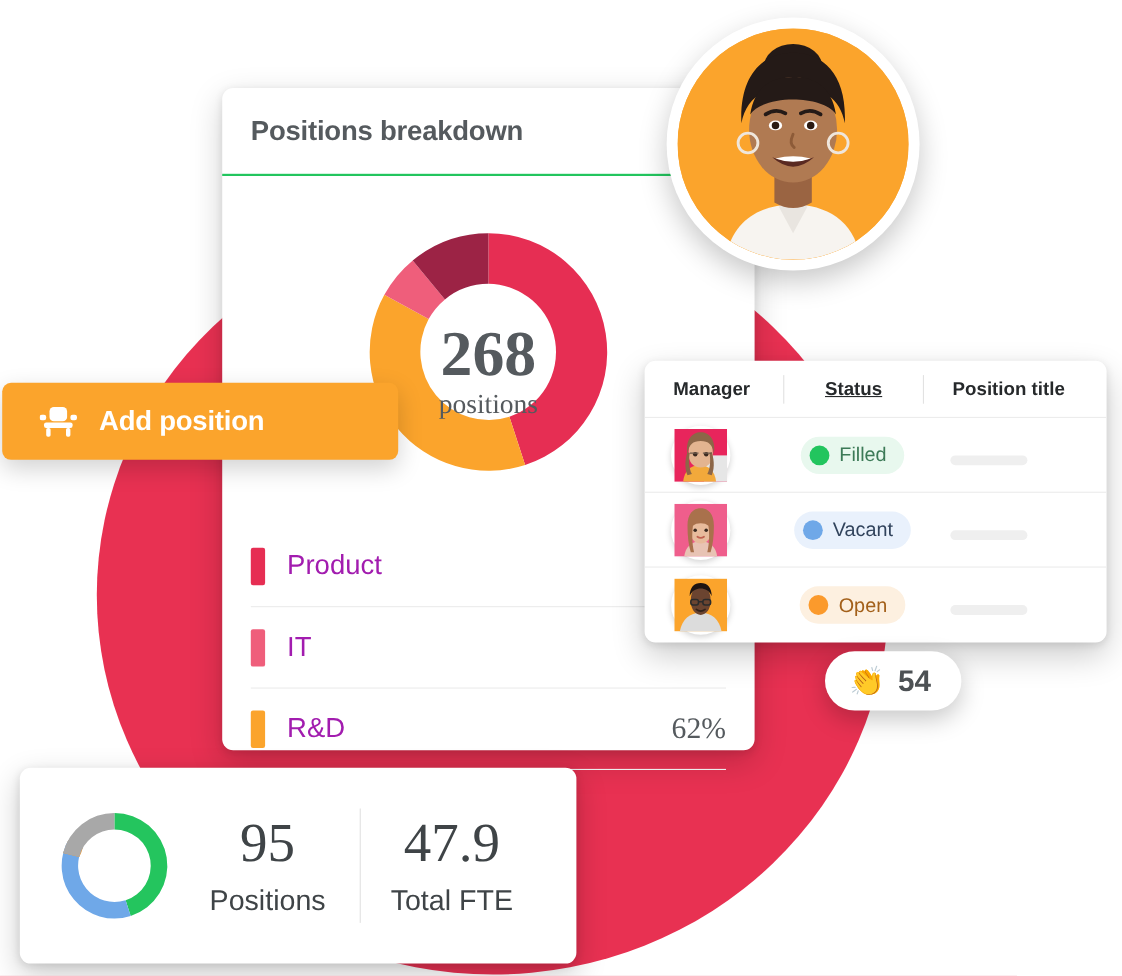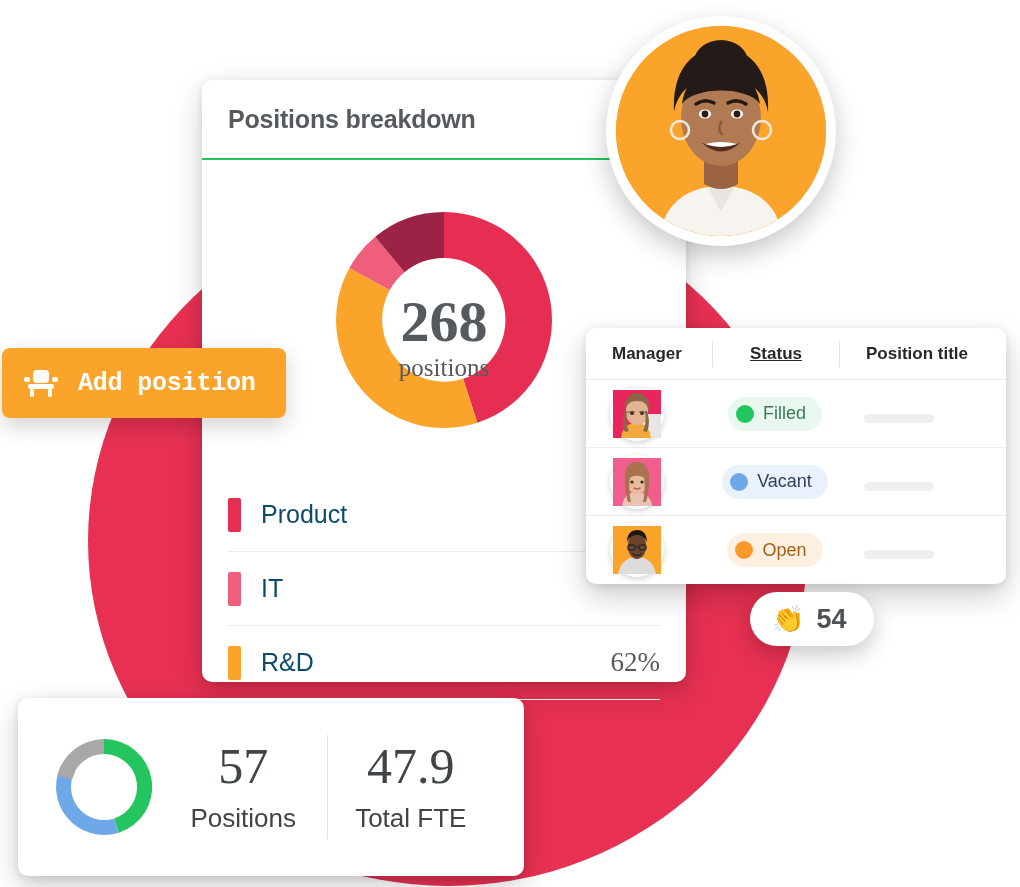--- a/index.html
+++ b/index.html
@@ -76,42 +76,41 @@
     border-bottom: 1px solid #ececec;
   }
   .legend-swatch {
     width: 13px; height: 34px;
     border-radius: 2px;
     flex: 0 0 auto;
   }
   .legend-name {
     margin-left: 20px;
     font-size: 25px;
-    color: #0c4a6e;
+    color: #a21caf;
   }
   .legend-pct {
     margin-left: auto;
     font-family: "Liberation Serif", serif;
     font-size: 27px;
     color: #555a5e;
   }
 
   
   .add-btn {
     position: absolute;
     left: 2px; top: 348px;
-    width: 284px; height: 70px;
+    width: 360px; height: 70px;
     background: #FBA42C;
     border: none;
     border-radius: 8px;
     display: flex; align-items: center;
-    padding-left: 22px;
+    padding-left: 34px;
     cursor: pointer;
     box-shadow: 0 8px 22px rgba(0,0,0,0.18);
-    font-family: Liberation Mono, monospace;
   }
   .add-btn-icon { width: 34px; height: 30px; flex: 0 0 auto; }
   .add-btn-label {
     margin-left: 20px;
     color: #ffffff;
     font-size: 25px;
     font-weight: bold;
     letter-spacing: -0.2px;
   }
 
@@ -462,21 +461,21 @@
 
           <path d="M 14.8 45.7 A 48 48 0 0 1 -42.0 -23.1 L -28.9 -15.9 A 33 33 0 0 0 10.2 31.4 Z" fill="#6FA8E8"></path>
 
           <path d="M -42.0 -23.1 A 48 48 0 0 1 -46.6 -11.5 L -32.0 -7.9 A 33 33 0 0 0 -28.9 -15.9 Z" fill="#F79C30"></path>
 
           <path d="M -46.6 -11.5 A 48 48 0 0 1 0 -48 L 0 -33 A 33 33 0 0 0 -32.0 -7.9 Z" fill="#A8A8A8"></path>
         </g>
       </svg>
     </span>
     <span class="stat-block">
-      <span class="stat-value">57</span>
+      <span class="stat-value">95</span>
       <span class="stat-label">Positions</span>
     </span>
     <span class="stat-sep"></span>
     <span class="stat-block">
       <span class="stat-value">47.9</span>
       <span class="stat-label">Total FTE</span>
     </span>
   </div>
 
 </div>

